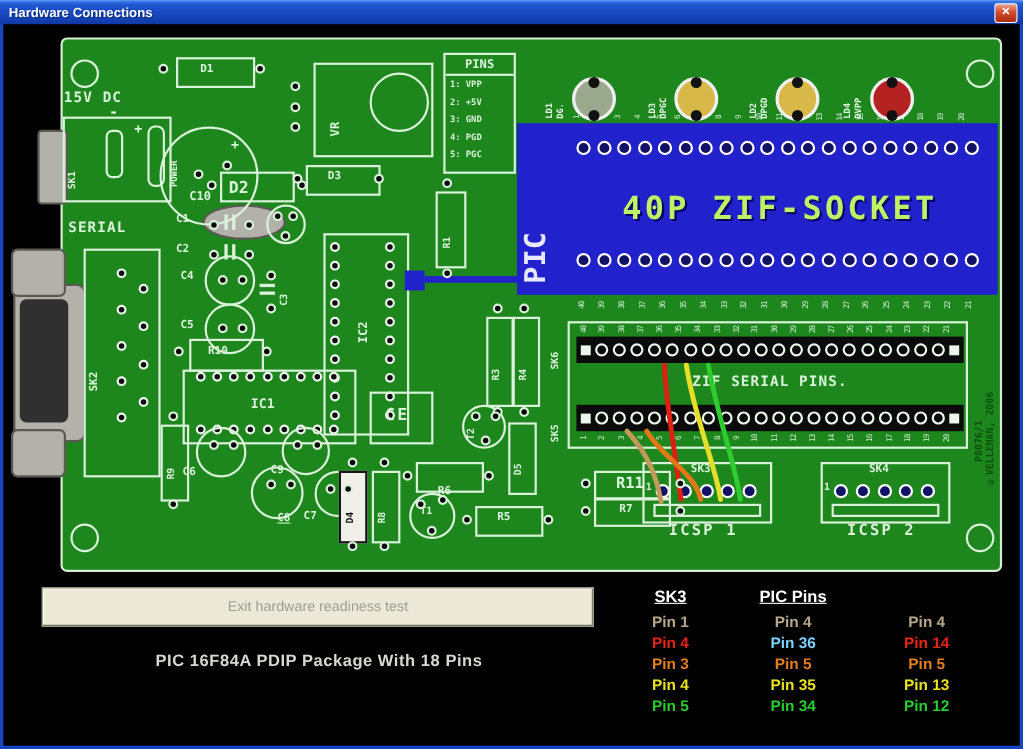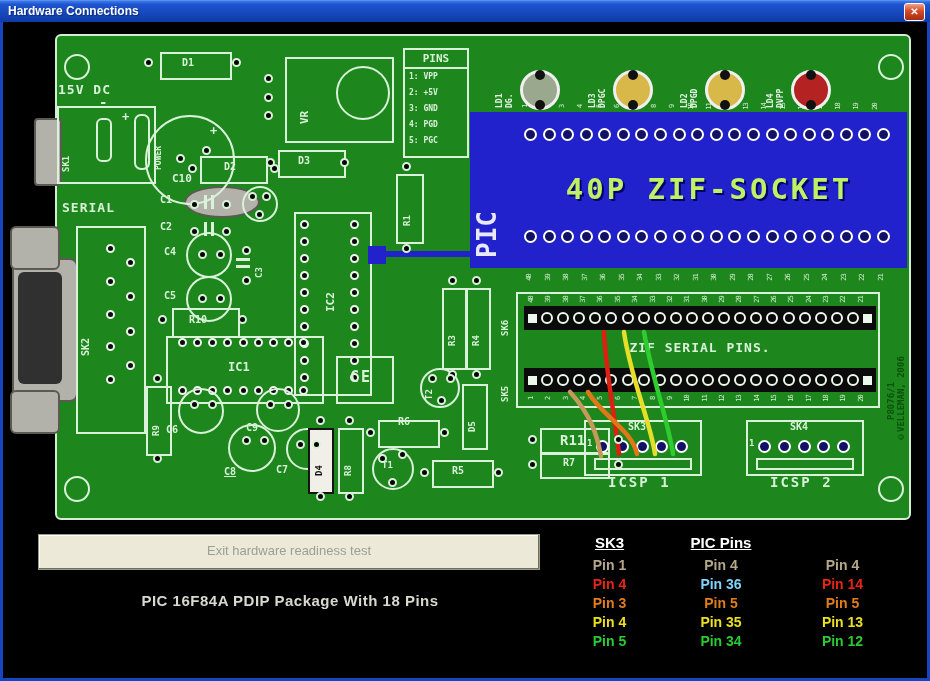--- a/index.html
+++ b/index.html
@@ -128,21 +128,21 @@
       <span>14</span>
       <span>15</span>
       <span>16</span>
       <span>17</span>
       <span>18</span>
       <span>19</span>
       <span>20</span>
     </div>
 
   <div class="obox" style="left:200px;top:156px;width:64px;height:24px;"></div>
-  <span class="lbl" style="left:224px;top:161px;font-size:10px;">D2</span>
+  <span class="lbl" style="left:208px;top:161px;font-size:15px;">D2</span>
   <div class="obox" style="left:278px;top:150px;width:64px;height:24px;"></div>
   <span class="lbl" style="left:298px;top:155px;font-size:10px;">D3</span>
 
   <span class="lbl" style="left:62px;top:200px;font-size:13px;letter-spacing:1px;">SERIAL</span>
   <div class="gray" style="left:12px;top:258px;width:62px;height:140px;border-radius:8px;"></div>
   <div style="position:absolute;left:18px;top:272px;width:44px;height:112px;background:#303030;border-radius:6px;"></div>
   <div class="gray" style="left:10px;top:226px;width:46px;height:40px;border-radius:6px;"></div>
   <div class="gray" style="left:10px;top:390px;width:46px;height:40px;border-radius:6px;"></div>
   <div class="obox" style="left:76px;top:226px;width:66px;height:204px;"></div>
   <span class="lbl vtxt" style="left:80px;top:296px;height:60px;font-size:10px;">SK2</span>
@@ -237,29 +237,29 @@
   <div class="obox" style="left:462px;top:384px;width:22px;height:62px;"></div>
   <span class="lbl vtxt" style="left:467px;top:400px;height:32px;font-size:9px;">D5</span>
 
   <div class="obox" style="left:146px;top:386px;width:22px;height:66px;"></div>
   <span class="lbl vtxt" style="left:151px;top:404px;height:32px;font-size:9px;">R9</span>
   <div class="ring" style="left:178px;top:388px;width:42px;height:42px;"></div>
   <span class="lbl" style="left:166px;top:424px;font-size:10px;">C6</span>
   <div class="ring" style="left:256px;top:388px;width:40px;height:40px;"></div>
   <span class="lbl" style="left:246px;top:422px;font-size:10px;">C9</span>
   <div class="ring" style="left:228px;top:424px;width:44px;height:44px;"></div>
-  <span class="lbl" style="left:224px;top:466px;font-size:10px;text-decoration:underline;">C8</span>
+  <span class="lbl" style="left:252px;top:466px;font-size:10px;text-decoration:underline;">C8</span>
   <div class="ring" style="left:286px;top:428px;width:38px;height:38px;"></div>
   <span class="lbl" style="left:276px;top:464px;font-size:10px;">C7</span>
   <div style="position:absolute;left:308px;top:428px;width:22px;height:62px;background:#f0f0e8;border:2px solid #151515;"></div>
   <span class="lbl vtxt" style="left:314px;top:442px;height:34px;font-size:9px;color:#151515;">D4</span>
   <div class="obox" style="left:338px;top:428px;width:22px;height:62px;"></div>
   <span class="lbl vtxt" style="left:343px;top:444px;height:32px;font-size:9px;">R8</span>
   <div class="obox" style="left:378px;top:420px;width:58px;height:24px;"></div>
-  <span class="lbl" style="left:398px;top:416px;font-size:10px;">R6</span>
+  <span class="lbl" style="left:398px;top:441px;font-size:10px;">R6</span>
   <div class="ring" style="left:372px;top:448px;width:38px;height:38px;"></div>
   <span class="lbl" style="left:382px;top:460px;font-size:9px;">T1</span>
   <div class="obox" style="left:432px;top:460px;width:58px;height:24px;"></div>
   <span class="lbl" style="left:452px;top:465px;font-size:10px;">R5</span>
 
   <div class="zif"></div>
   <span class="lbl vtxt" style="left:472px;top:138px;height:120px;font-size:26px;color:#e8e8ff;">PIC</span>
   <span class="zif-title">40P ZIF-SOCKET</span>
   <div class="hole-row" style="left:524px;top:128px;width:366px;">
       <div class="zdot"></div>

